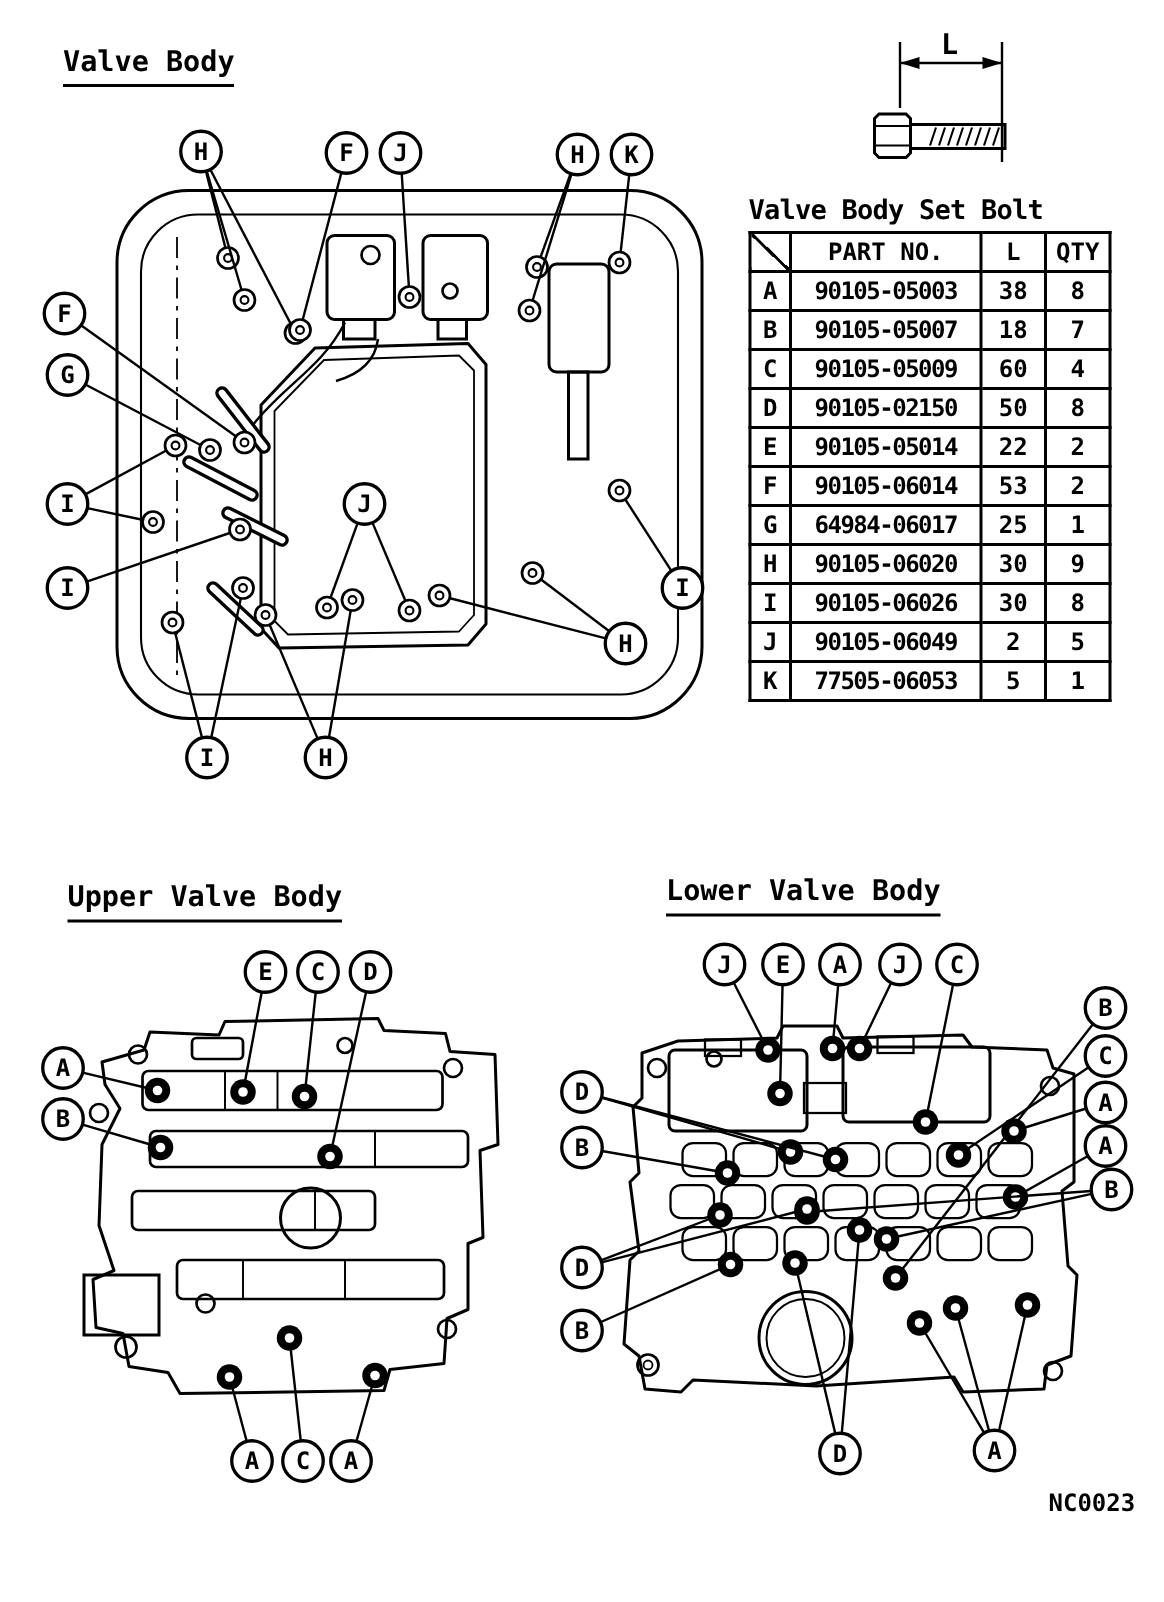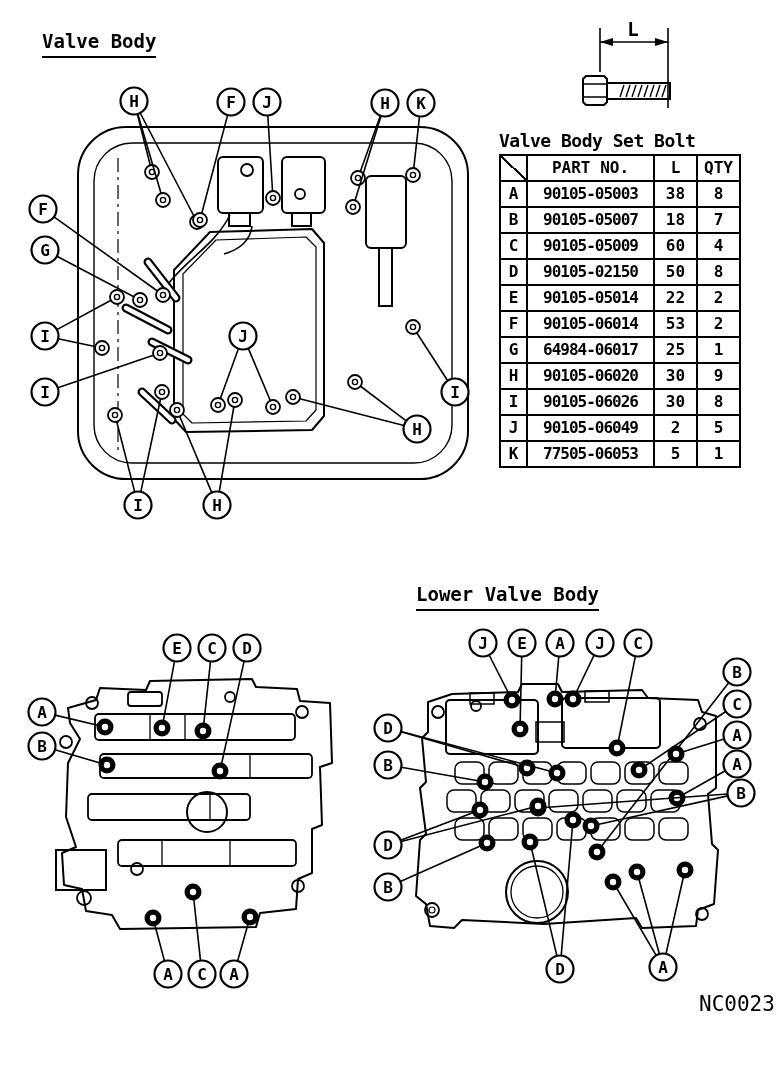--- a/index.html
+++ b/index.html
@@ -3,22 +3,22 @@
 <meta charset="utf-8">
 <style>
   html,body{margin:0;padding:0;background:#fff;}
   .page{position:relative;width:776px;height:1068px;background:#fff;color:#000;
         font-family:"DejaVu Sans Mono",monospace;overflow:hidden;}
   svg.art{position:absolute;left:0;top:0;}
   .sec-title{position:absolute;font-size:19px;font-weight:bold;white-space:nowrap;}
   .sec-title span{display:inline-block;border-bottom:2px solid #000;padding-bottom:4px;}
   #title-main{left:42px;top:30px;}
   #title-upper{left:45px;top:587px;}
-  #title-lower{left:416px;top:583px;}
-  .figure-code{position:absolute;left:699px;top:992px;font-size:21px;font-weight:normal;}
+  #title-lower{left:444px;top:583px;}
+  .figure-code{position:absolute;left:699px;top:992px;font-size:16px;font-weight:bold;}
   .table-block{position:absolute;left:499px;top:130px;}
   .table-title{font-size:18px;font-weight:bold;white-space:nowrap;margin-bottom:3px;letter-spacing:-0.5px;}
   table.bolt{border-collapse:collapse;table-layout:fixed;border-radius:22px;}
   table.bolt th,table.bolt td{border:2px solid #000;font-size:16px;font-weight:bold;
         text-align:center;padding:0;height:24px;line-height:24px;white-space:nowrap;
         font-family:"DejaVu Sans Mono",monospace;}
   .c0{width:25px;}.c1{width:125px;}.c2{width:41px;}.c3{width:41px;}
   th.diag{background-image:linear-gradient(to top right,transparent 47%,#000 47%,#000 53%,transparent 53%);}
   td.part{letter-spacing:-1px;margin-left:40px;}
 </style>
@@ -381,20 +381,23 @@
         <circle cx="685" cy="870" r="8.5" fill="#000"></circle>
         <circle cx="685" cy="870" r="3.2" fill="#fff"></circle>
         <circle cx="663" cy="967" r="13.5" fill="#fff" stroke="#000" stroke-width="2.2"></circle>
         <text x="663" y="972.5" text-anchor="middle" font-size="16" font-weight="bold" fill="#000">A</text>
       </g>
   </svg>
 
   <div class="sec-title" id="title-main">
     <span>Valve Body</span>
   </div>
+  <div class="sec-title" id="title-upper">
+    <span>Upper Valve Body</span>
+  </div>
   <div class="sec-title" id="title-lower">
     <span>Lower Valve Body</span>
   </div>
 
   <div class="table-block">
     <div class="table-title">Valve Body Set Bolt</div>
     <table class="bolt">
       <thead>
         <tr>
           <th class="c0 diag"></th>

